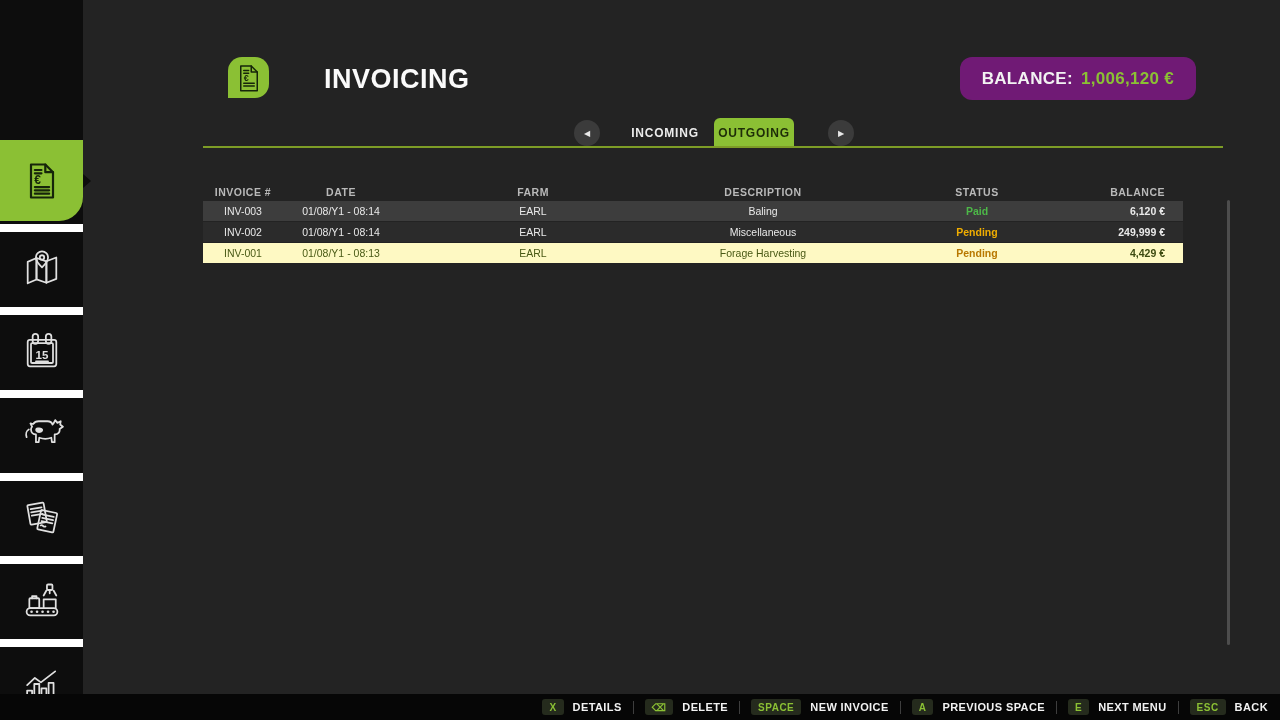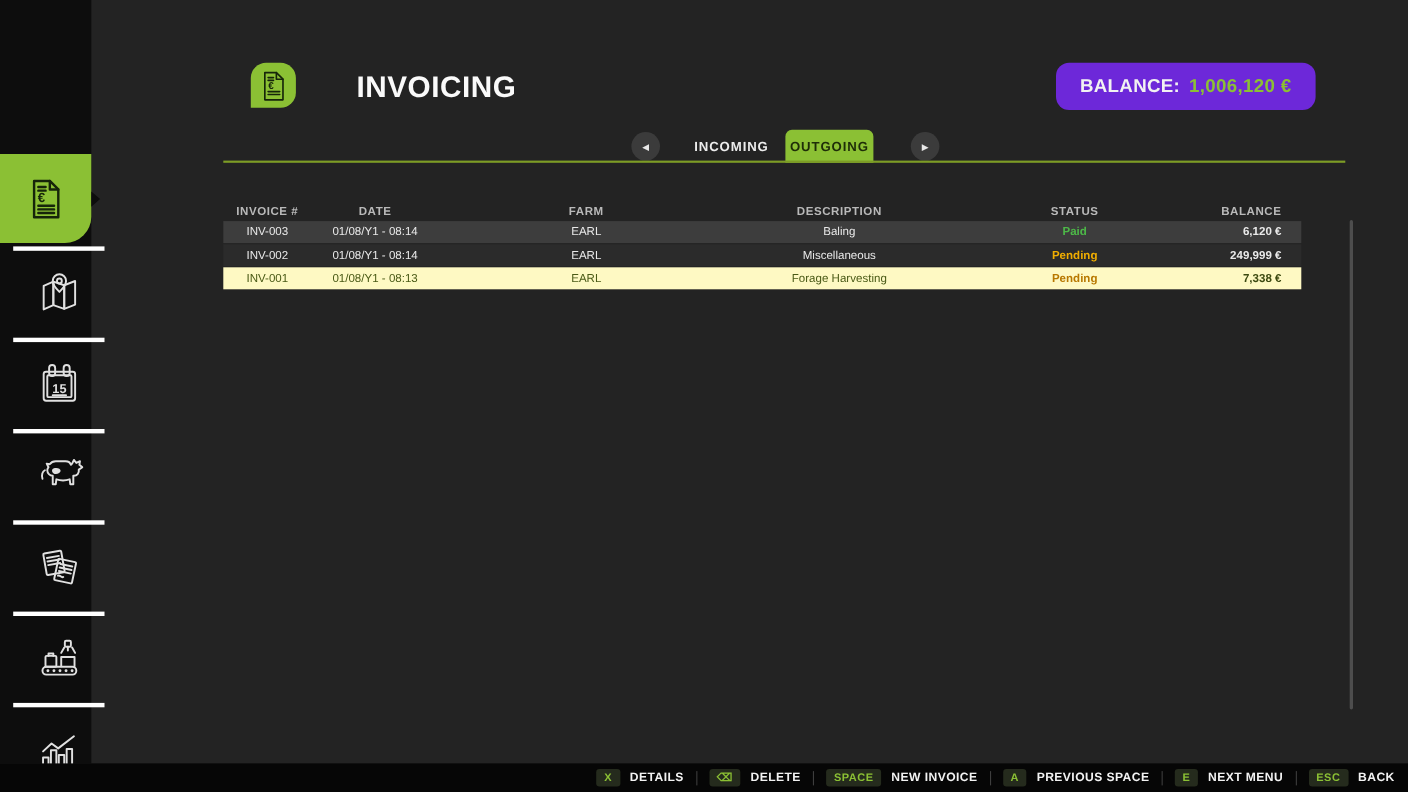--- a/index.html
+++ b/index.html
@@ -4,38 +4,38 @@
 <style>
   * { margin:0; padding:0; box-sizing:border-box; }
   html,body { width:1280px; height:720px; overflow:hidden; background:#232323;
               font-family:"Liberation Sans", sans-serif; }
   .screen { position:relative; width:1280px; height:720px; background:#232323; }
 
   
   .sidebar { position:absolute; left:0; top:0; width:83px; height:694px; background:#0d0d0d; }
   .side-item { position:absolute; left:0; width:83px; height:81px;
                display:flex; align-items:center; justify-content:center; }
-  .side-item.sep { border-top:4px solid #ffffff;margin-left:12px; }
+  .side-item.sep { border-top:8px solid #ffffff; }
   .side-item.active { background:#8bc034; border-radius:0 0 24px 0; border-top:none; }
   .side-item svg { width:44px; height:44px; }
   .notch-arrow { position:absolute; left:83px; top:174px; width:0; height:0;
                  border-top:7px solid transparent; border-bottom:7px solid transparent;
                  border-left:8px solid #0d0d0d; }
 
   
   .content { position:absolute; left:83px; top:0; width:1197px; height:694px; }
 
   .app-icon { position:absolute; left:145px; top:57px; width:41px; height:41px;
               background:#8bc034; border-radius:14px 14px 14px 0;
               display:flex; align-items:center; justify-content:center; }
   .page-title { position:absolute; left:201px; top:60px; height:38px; line-height:38px;
                 font-size:27px; font-weight:600; color:#fafafa; letter-spacing:.5px;margin-left:40px; }
 
   .balance { position:absolute; right:84px; top:57px; height:43px; padding:0 22px;
-             background:#6d28d9; border-radius:12px; display:flex; align-items:center;
+             background:#701a75; border-radius:12px; display:flex; align-items:center;
              font-size:17px; font-weight:bold; letter-spacing:.3px; }
   .balance .lbl { color:#f2f2f2; margin-right:8px; }
   .balance .val { color:#8bc034; }
 
   
   .pager { position:absolute; top:120px; width:26px; height:26px; border-radius:50%;
            background:#3b3b3b; border:none; color:#e8e8e8; font-size:8px;
            display:flex; align-items:center; justify-content:center; cursor:pointer; }
   .pager.prev { left:491px; } .pager.next { left:745px; }
   .tab { position:absolute; top:118px; height:30px; display:flex; align-items:center;
@@ -208,21 +208,21 @@
         <div class="td status" style="color: rgb(240, 173, 0);">Pending</div>
         <div class="td amount">249,999 €</div>
       </div>
 
       <div class="tr row selected">
         <div class="td">INV-001</div>
         <div class="td">01/08/Y1 - 08:13</div>
         <div class="td">EARL</div>
         <div class="td">Forage Harvesting</div>
         <div class="td status" style="color: rgb(184, 120, 0);">Pending</div>
-        <div class="td amount">7,338 €</div>
+        <div class="td amount">4,429 €</div>
       </div>
     </div>
 
     <div class="scrollbar"></div>
   </main>
 
   <footer class="shortcut-bar">
     <div class="sc-group">
       <span class="keycap">X</span>
       <span class="sc-label">DETAILS</span>

